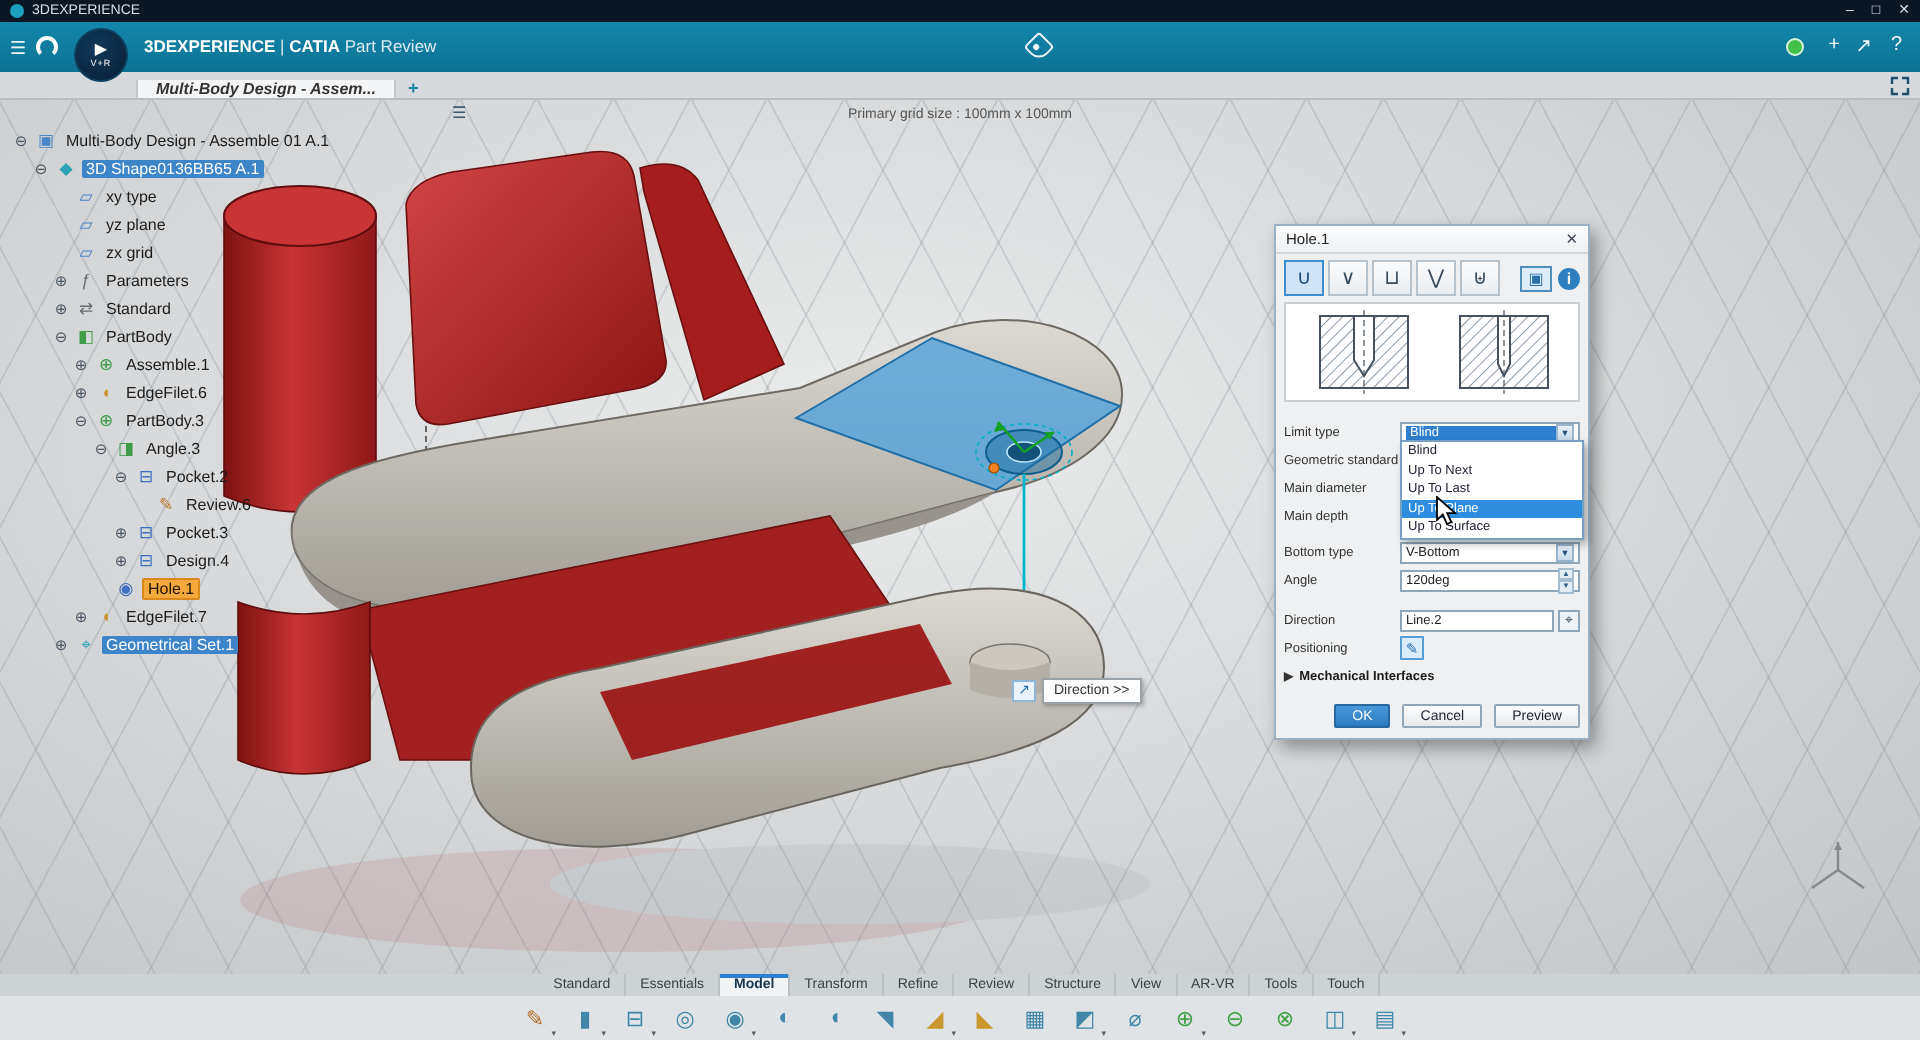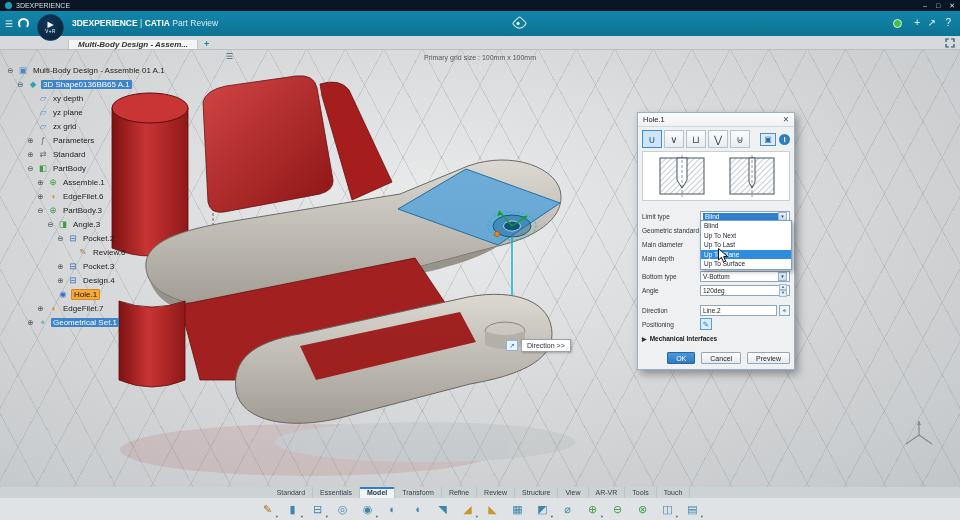--- a/index.html
+++ b/index.html
@@ -219,21 +219,21 @@
         <span class="tlabel">Multi-Body Design - Assemble 01 A.1</span>
       </div>
       <div class="tree-row" style="padding-left: 10px;">
         <span class="expander">⊖</span>
         <span class="ticon" style="color: rgb(45, 163, 180);">◆</span>
         <span class="tlabel hl-blue">3D Shape0136BB65 A.1</span>
       </div>
       <div class="tree-row" style="padding-left: 20px;">
         <span class="expander"></span>
         <span class="ticon" style="color: rgb(74, 134, 200);">▱</span>
-        <span class="tlabel">xy depth</span>
+        <span class="tlabel">xy type</span>
       </div>
       <div class="tree-row" style="padding-left: 20px;">
         <span class="expander"></span>
         <span class="ticon" style="color: rgb(74, 134, 200);">▱</span>
         <span class="tlabel">yz plane</span>
       </div>
       <div class="tree-row" style="padding-left: 20px;">
         <span class="expander"></span>
         <span class="ticon" style="color: rgb(74, 134, 200);">▱</span>
         <span class="tlabel">zx grid</span>

